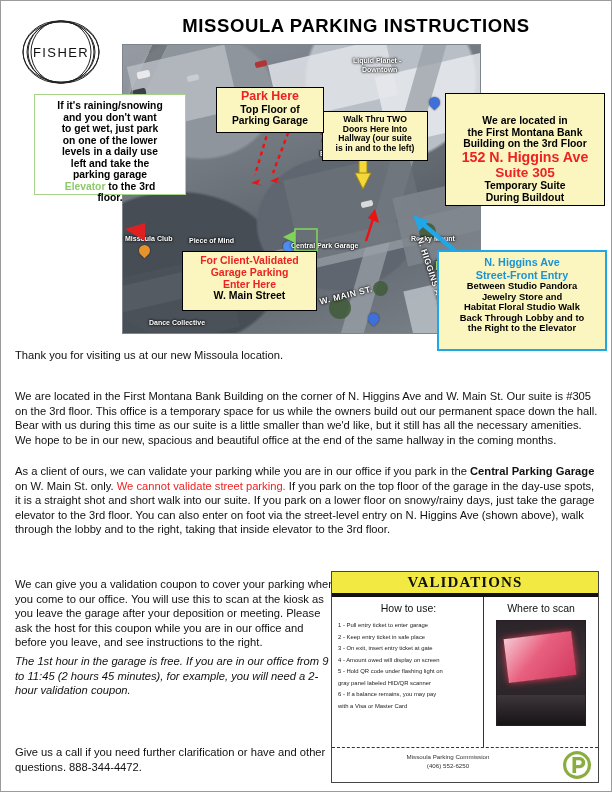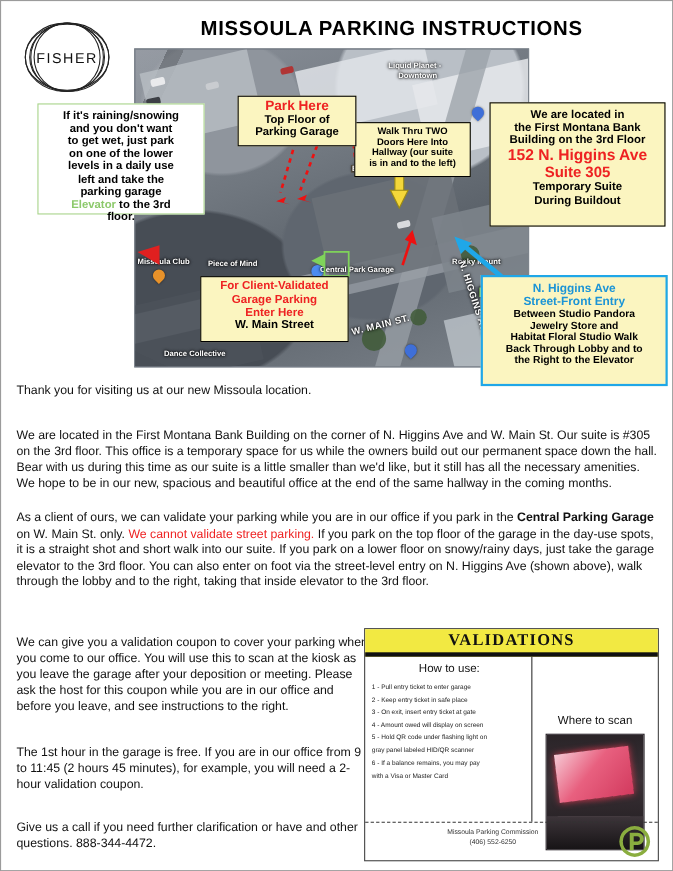--- a/index.html
+++ b/index.html
@@ -87,58 +87,58 @@
   .c-black{border:1.5px solid #000;}
   .c-blue{border:2px solid #1fa7e8;}
   .c1{left:33px;top:93px;width:152px;height:101px;padding:5px 4px 0;
       font-size:10.3px;font-weight:bold;}
   .c1 .green{color:#8cc96b;}
   .c2{left:215px;top:86px;width:108px;height:46px;padding:2px 3px 0;
       font-size:10.3px;font-weight:bold;}
   .c2 .red{color:#ee2222;font-size:12.4px;}
   .c3{left:321px;top:110px;width:106px;height:50px;padding:3px 3px 0;
       font-size:8.6px;font-weight:bold;}
-  .c4{left:444px;top:92px;width:160px;height:113px;padding:5px 4px 0;
+  .c4{left:444px;top:92px;width:160px;height:113px;padding:21px 4px 0;
       font-size:10.4px;font-weight:bold;}
   .c4 .red{color:#ee2222;font-size:14.2px;line-height:1.08;}
   .c4 .red2{color:#ee2222;font-size:13.6px;}
   .c5{left:181px;top:250px;width:135px;height:60px;padding:3px 3px 0;
       font-size:10.5px;font-weight:bold;}
   .c5 .red{color:#ee2222;}
   .c6{left:436px;top:249px;width:170px;height:101px;padding:4px 4px 0;
       font-size:9.4px;font-weight:bold;}
   .c6 .blue{color:#1b94d6;font-size:10.8px;}
 
   
   .body-text{position:absolute;left:14px;font-size:11.2px;line-height:1.30;color:#111;}
   .p-thanks{top:347px;width:440px;}
   .p-located{top:388px;width:584px;}
   .p-client{top:463px;width:584px;}
   .p-coupon{top:576px;width:320px;}
-  .p-hour{top:676px;width:320px;}
+  .p-hour{top:653px;width:320px;font-style:italic;}
   .p-call{top:744px;width:320px;}
   .bold{font-weight:bold;}
   .redtxt{color:#ee2222;}
 
   
   .valpanel{
     position:absolute;left:330px;top:570px;width:268px;height:212px;
     border:1px solid #444;background:#fff;box-sizing:border-box;
   }
   .val-head{
     height:21px;background:#f2e942;border-bottom:4px solid #111;
     display:flex;align-items:center;justify-content:center;
   }
   .val-head span{
     font-family:"Liberation Serif", serif;
     font-size:15px;font-weight:bold;letter-spacing:1.1px;color:#111;
   }
   .val-body{display:flex;height:150px;}
   .val-left{width:152px;border-right:1.5px solid #333;padding:5px 4px 0 6px;box-sizing:border-box;}
-  .val-right{flex:1;padding:5px 4px 0;box-sizing:border-box;text-align:center;margin-top:47px;}
+  .val-right{flex:1;padding:5px 4px 0;box-sizing:border-box;text-align:center;}
   .val-sub{font-size:10.5px;text-align:center;margin-bottom:6px;color:#111;}
   .val-step{font-size:5.9px;color:#222;line-height:1.95;white-space:nowrap;}
   .scanimg{
     position:relative;width:88px;height:104px;margin:2px auto 0;
     background:linear-gradient(180deg,#2a2428 0%,#3a3136 40%,#1d191c 100%);
     overflow:hidden;border:1px solid #262026;
   }
   .scan-card{
     position:absolute;left:9px;top:14px;width:68px;height:44px;
     background:linear-gradient(135deg,#f6c9d4 0%,#e8607f 45%,#d23a5e 100%);

